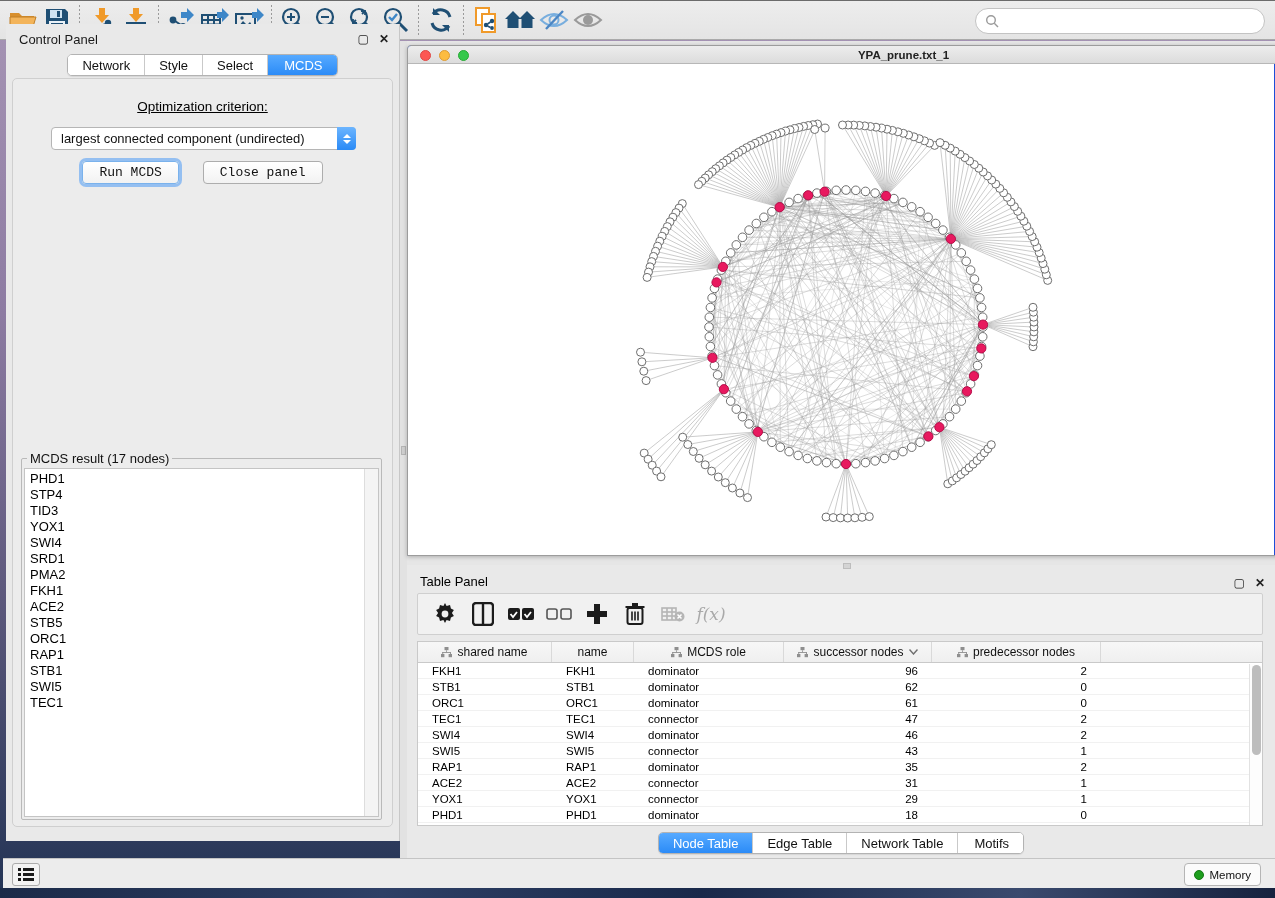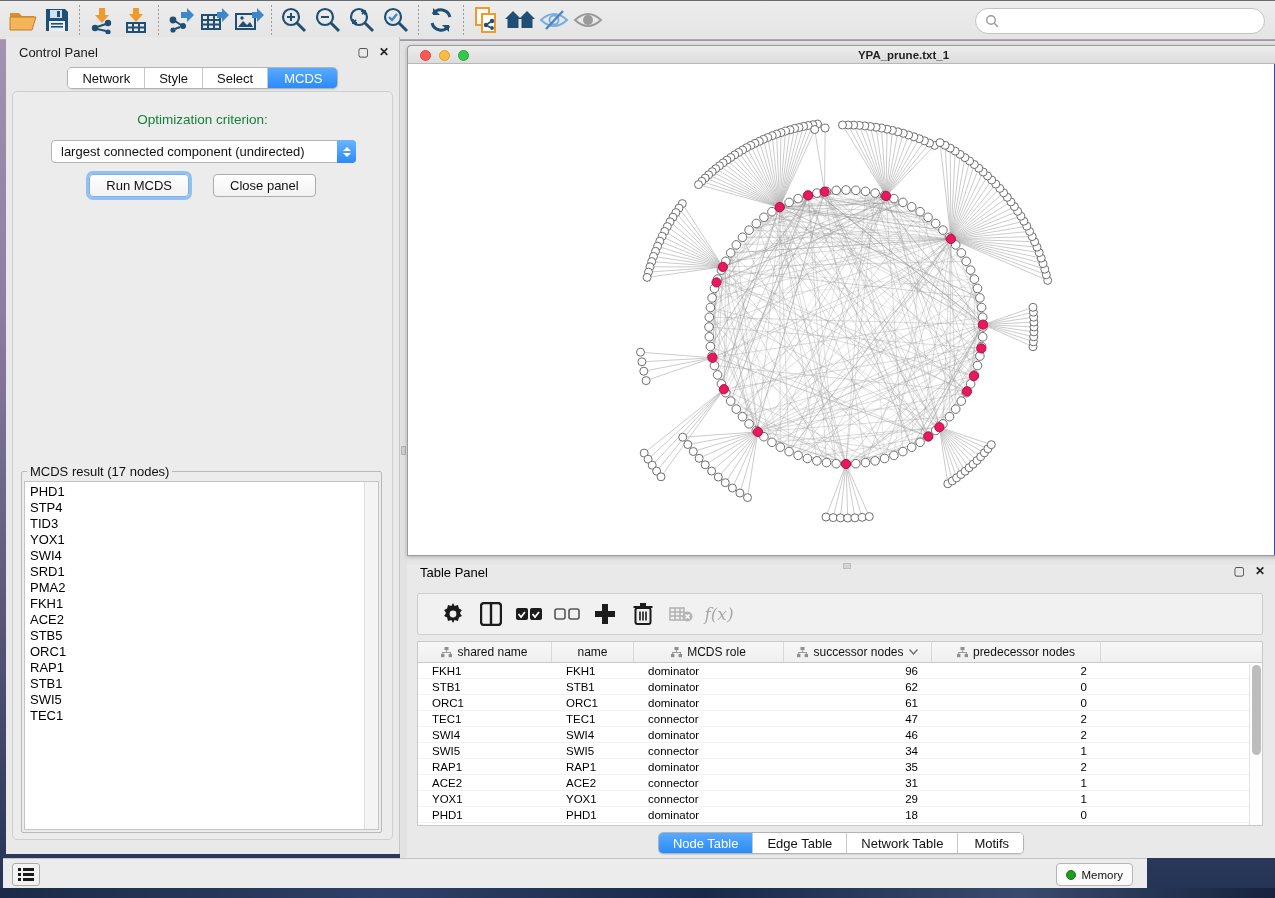--- a/index.html
+++ b/index.html
@@ -16,46 +16,46 @@
     border-bottom:1px solid #aaa; display:flex; align-items:center; padding-left:6px; }
   .tb-btn { width:34px; height:32px; display:flex; align-items:center; justify-content:center; }
   .tb-sep { width:1px; height:30px; margin:0 5px;
     background:repeating-linear-gradient(180deg,#9a9a9a 0 2px,transparent 2px 4px); }
   .search-wrap { position:absolute; right:10px; top:7px; width:290px; height:26px;
     border:1px solid #c3c3c3; border-radius:13px; background:#fff;
     display:flex; align-items:center; padding-left:9px; }
   .search-wrap input { border:none; outline:none; flex:1; font-size:13px; background:transparent; }
 
   
-  .control-panel { position:absolute; left:6px; top:37px; width:394px; height:817px;
+  .control-panel { position:absolute; left:6px; top:24px; width:394px; height:817px;
     background:#e9e9e9; border-right:1px solid #c7c7c7; }
   .cp-header { height:30px; display:flex; align-items:center; padding:0 10px 0 13px;
     font-size:13px; color:#1a1a1a; }
   .win-ctl { margin-left:auto; display:flex; gap:10px; align-items:center; }
   .win-ctl span { font-size:12px; color:#222; cursor:default; line-height:1; }
   .cp-tabs { display:flex; justify-content:center; height:24px; }
   .seg { display:inline-flex; border:1px solid #b3b3b3; border-radius:5px; overflow:hidden;
     background:#fff; height:22px; box-shadow:0 1px 1px rgba(0,0,0,.08); }
   .seg .seg-btn { border:none; border-right:1px solid #c9c9c9; padding:0 14px; font-size:13px;
     background:#fff; color:#111; font-family:inherit; height:100%; }
   .seg .seg-btn:last-child { border-right:none;padding-left:16px; }
   .seg .sel { background:linear-gradient(#57aaff,#2b8bf7); color:#fff; }
   .cp-body { position:absolute; left:6px; right:6px; top:54px; bottom:14px;
     background:#ececec; border:1px solid #cfcfcf; border-radius:5px; }
-  .opt-label { text-align:center; margin-top:20px; font-size:13.5px; color:#15803d; }
+  .opt-label { text-align:center; margin-top:20px; font-size:13.5px; color:#000000;text-decoration:underline; }
   .dropdown { position:absolute; left:38px; right:36px; top:48px; height:23px;
     background:#fff; border:1px solid #b5b5b5; border-radius:4px;
     display:flex; align-items:center; font-size:13px; padding-left:9px; color:#111; }
   .dd-step { margin-left:auto; width:19px; height:23px; margin-right:-1px;
     background:linear-gradient(#6cb5ff,#2a8af6); border-radius:0 4px 4px 0;
     display:flex; flex-direction:column; align-items:center; justify-content:center; gap:2px; }
   .dd-step i { width:0; height:0; border-left:4px solid transparent; border-right:4px solid transparent; }
   .dd-step .up { border-bottom:4px solid #fff; }
   .dd-step .dn { border-top:4px solid #fff; }
-  .cp-buttons { position:absolute; top:82px; left:0; right:0; display:flex; justify-content:center; gap:24px; }
+  .cp-buttons { position:absolute; top:82px; left:0; right:0; display:flex; justify-content:center; gap:24px;font-family:Liberation Mono, monospace; }
   .btn { background:linear-gradient(#fff,#f2f2f2); border:1px solid #adadad; border-radius:4px;
     font-size:13px; padding:3px 16px; font-family:inherit; color:#111; }
   .btn.focused { box-shadow:0 0 0 3px rgba(77,154,245,.55); border-color:#7ab2ec; }
   fieldset.mcds-result { position:absolute; left:8px; right:10px; top:372px; bottom:6px;
     border:1px solid #b9b9b9; border-radius:2px; padding:2px; background:#ececec; }
   fieldset.mcds-result legend { font-size:13px; color:#111; padding:0 3px; margin-left:3px; }
   .mcds-list { position:relative; width:100%; height:100%; background:#fff;
     border:1px solid #c4c4c4; overflow:hidden; padding:2px 0 0 5px; }
   .mcds-list .item { font-size:13px; line-height:16px; color:#000; }
   .mcds-scroll { position:absolute; right:0; top:0; bottom:0; width:14px;
@@ -79,43 +79,43 @@
   .net-title .tl { position:absolute; left:12px; top:3.5px; display:flex; gap:8px; }
   .tl i { width:11px; height:11px; border-radius:50%; display:block; }
   .tl .r { background:#fc5753; border:1px solid #df4744; }
   .tl .y { background:#fdbc40; border:1px solid #de9c34; }
   .tl .g { background:#34c84a; border:1px solid #27aa35; }
   .net-title .t { font-size:11.5px; color:#222; font-weight:bold; }
   .net-canvas { width:866px; height:492px; background:#fff; }
 
   
   .table-panel { position:absolute; left:0; top:524px; width:868px; height:293px; background:#e9e9e9; }
-  .tp-header { height:24px; display:flex; align-items:flex-start; padding:0 10px 0 13px; font-size:13px; }
+  .tp-header { height:24px; display:flex; align-items:flex-end; padding:0 10px 0 13px; font-size:13px; }
   .tp-toolbar { position:absolute; left:10px; right:12px; top:28px; height:42px;
     background:#f1f1f1; border:1px solid #cfcfcf; border-radius:2px;
-    display:flex; align-items:center; gap:0; padding-left:16px; }
+    display:flex; align-items:center; gap:0; padding-left:8px; }
   .tp-tool { width:38px; height:34px; display:flex; align-items:center; justify-content:center; }
   .fx { font-family:"DejaVu Serif", serif; font-style:italic; font-size:17px; color:#a9a9a9; }
   .tbl { position:absolute; left:10px; right:12px; top:76px; bottom:32px;
     background:#fff; border:1px solid #c9c9c9; overflow:hidden; }
   .tbl-head { display:flex; height:21px; background:linear-gradient(#f7f7f7,#efefef);
     border-bottom:1px solid #c9c9c9; }
   .th { display:flex; align-items:center; justify-content:center; gap:5px;
     font-size:12px; color:#111; border-right:1px solid #d9d9d9; height:100%; }
   .tbl-row { display:flex; height:16px; align-items:center; border-bottom:1px solid #f1f1f1; }
   .td { font-size:11.5px; color:#000; padding-left:14px; white-space:nowrap; overflow:hidden; }
   .td.num { text-align:right; padding-left:0; padding-right:14px; }
   .tbl-scroll { position:absolute; right:0; top:22px; bottom:0; width:13px;
     background:#fdfdfd; border-left:1px solid #e2e2e2; }
   .tbl-thumb { position:absolute; left:2px; top:1px; width:9px; height:90px;
     background:#bdbdbd; border-radius:5px; }
   .tp-tabs { position:absolute; left:0; right:0; bottom:4px; display:flex; justify-content:center; }
 
   
-  .statusbar { position:absolute; left:3px; top:858px; width:1144px; height:30px;
+  .statusbar { position:absolute; left:3px; top:858px; width:1272px; height:30px;
     background:#ececec; border-top:1px solid #c4c4c4; }
   .sb-list { position:absolute; left:9px; top:4px; width:28px; height:23px;
     border:1px solid #ababab; border-radius:3px; background:#f3f3f3;
     display:flex; align-items:center; justify-content:center; }
   .memory-btn { position:absolute; right:14px; top:4px; height:23px;
     border:1px solid #b5b5b5; border-radius:4px; background:#fbfbfb;
     display:flex; align-items:center; gap:5px; padding:0 9px; font-size:11.5px; color:#111; }
   .memory-btn .dot { width:10px; height:10px; border-radius:50%; background:#1e9e1e;
     border:1px solid #157815; }
   svg { display:block; }
@@ -1298,21 +1298,21 @@
           <div class="td" style="width: 134px;">SWI4</div>
           <div class="td" style="width: 82px;">SWI4</div>
           <div class="td" style="width: 150px;">dominator</div>
           <div class="td num" style="width: 148px;">46</div>
           <div class="td num" style="width: 169px;">2</div>
         </div>
         <div class="tbl-row">
           <div class="td" style="width: 134px;">SWI5</div>
           <div class="td" style="width: 82px;">SWI5</div>
           <div class="td" style="width: 150px;">connector</div>
-          <div class="td num" style="width: 148px;">34</div>
+          <div class="td num" style="width: 148px;">43</div>
           <div class="td num" style="width: 169px;">1</div>
         </div>
         <div class="tbl-row">
           <div class="td" style="width: 134px;">RAP1</div>
           <div class="td" style="width: 82px;">RAP1</div>
           <div class="td" style="width: 150px;">dominator</div>
           <div class="td num" style="width: 148px;">35</div>
           <div class="td num" style="width: 169px;">2</div>
         </div>
         <div class="tbl-row">

